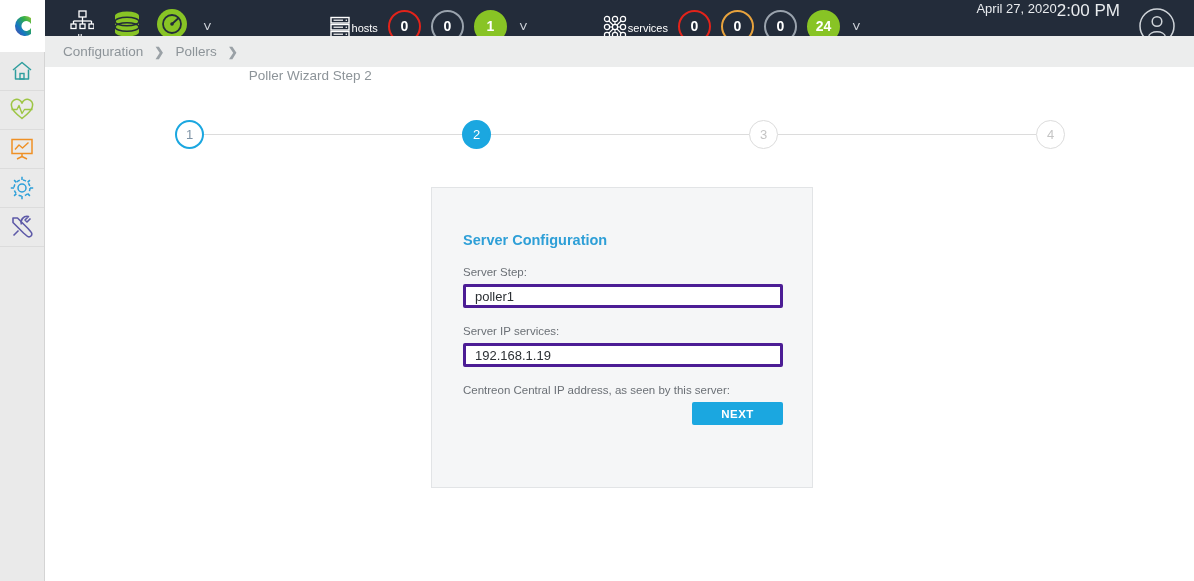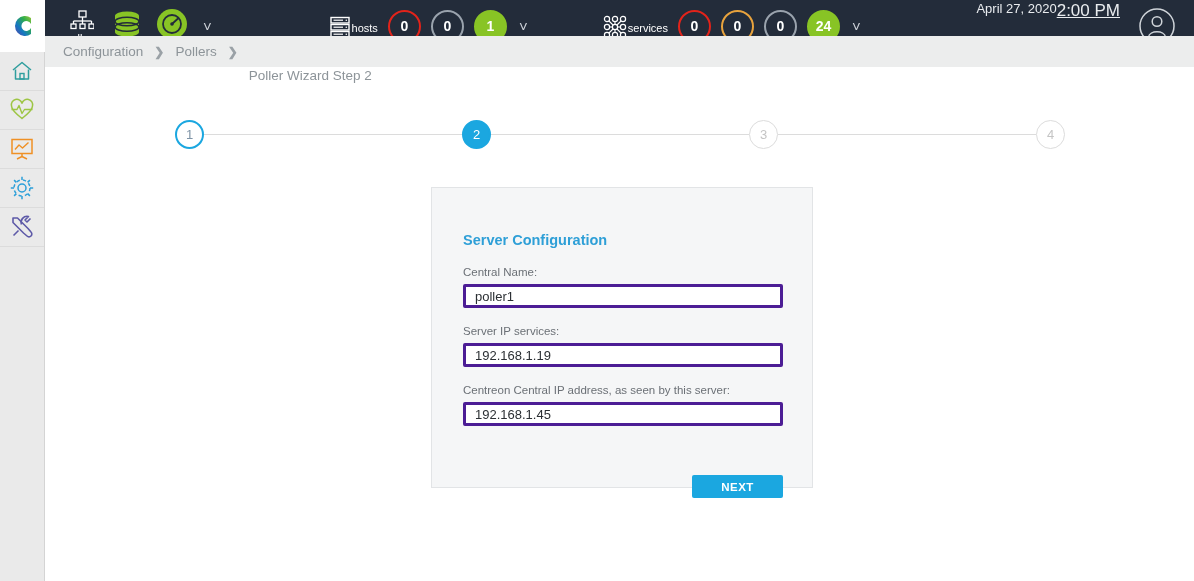--- a/index.html
+++ b/index.html
@@ -69,21 +69,21 @@
   .counter.ring-orange { border: 2px solid #e8a33d; }
   .counter.ring-gray   { border: 2px solid #9aa3ad; }
   .counter.solid-green { background: #88c425; border: 2px solid #88c425; }
 
   .datetime {
     display: flex; flex-direction: row;
     justify-content: center; align-items: flex-start;
     color: #e9ecef; margin-right: 18px;
   }
   .dt-date { font-size: 13px; line-height: 17px; }
-  .dt-time { font-size: 17px; line-height: 21px; text-decoration: underline; }
+  .dt-time { font-size: 17px; line-height: 21px; }
   .avatar-wrap {
     display: flex; align-items: center; justify-content: center;
     margin-right: 18px; cursor: pointer;
   }
 
   
   .sidebar {
     position: absolute; top: 52px; left: 0;
     width: 45px; height: 529px;
     background: #eaeaea;
@@ -175,21 +175,20 @@
     width: 320px; margin-top: 5px;
   }
   .btn-next {
     width: 91px; height: 23px;
     background: #1ba7e0;
     border: none; border-radius: 2px;
     color: #ffffff; font-size: 11.5px; font-weight: bold;
     letter-spacing: .4px;
     font-family: "Liberation Sans", sans-serif;
     cursor: pointer;
-    margin-top: 32px;
   }
 </style>
 </head>
 <body>
 
 <div class="topbar">
 
   <div class="logo-cell">
     <svg width="28" height="28" viewBox="0 0 28 28">
       <defs>
@@ -381,27 +380,26 @@
     <div class="step-line"></div>
     <div class="step todo">3</div>
     <div class="step-line"></div>
     <div class="step todo">4</div>
   </div>
 
   <div class="card">
     <div class="card-inner">
       <div class="card-title">Server Configuration</div>
 
-      <label class="field-label">Central Name:</label>
+      <label class="field-label">Server Step:</label>
       <input class="field-input" type="text" value="poller1" style="">
 
       <label class="field-label">Server IP services:</label>
       <input class="field-input" type="text" value="192.168.1.19" style="">
 
       <label class="field-label">Centreon Central IP address, as seen by this server:</label>
-      <input class="field-input" type="text" value="192.168.1.45" style="">
 
       <div class="btn-row">
         <button class="btn-next">NEXT</button>
       </div>
     </div>
   </div>
 </div>
 
 </body></html>

